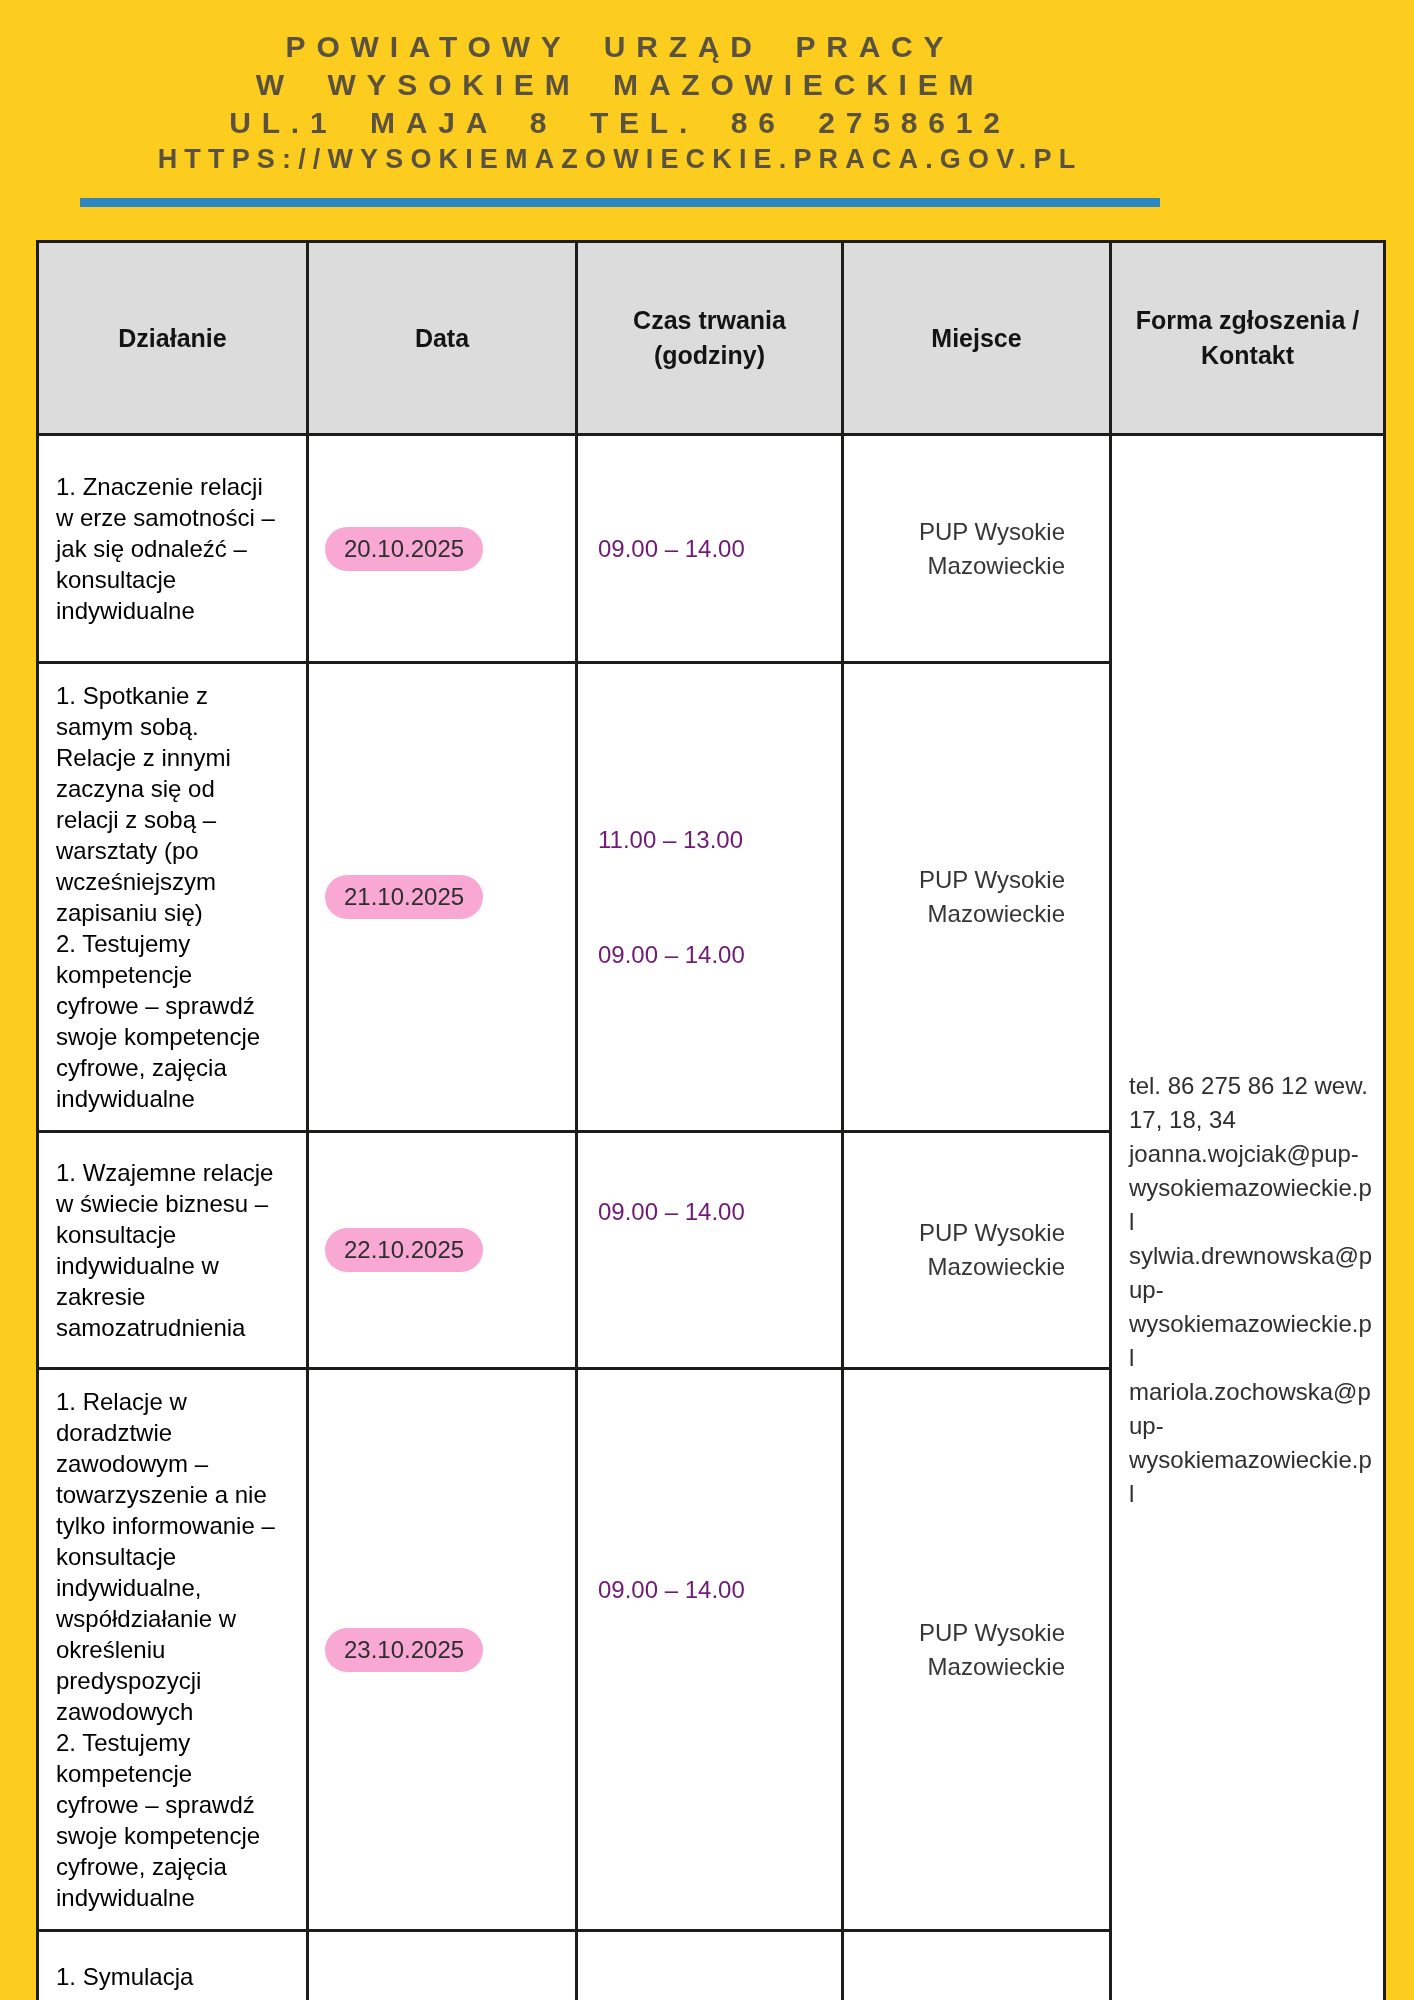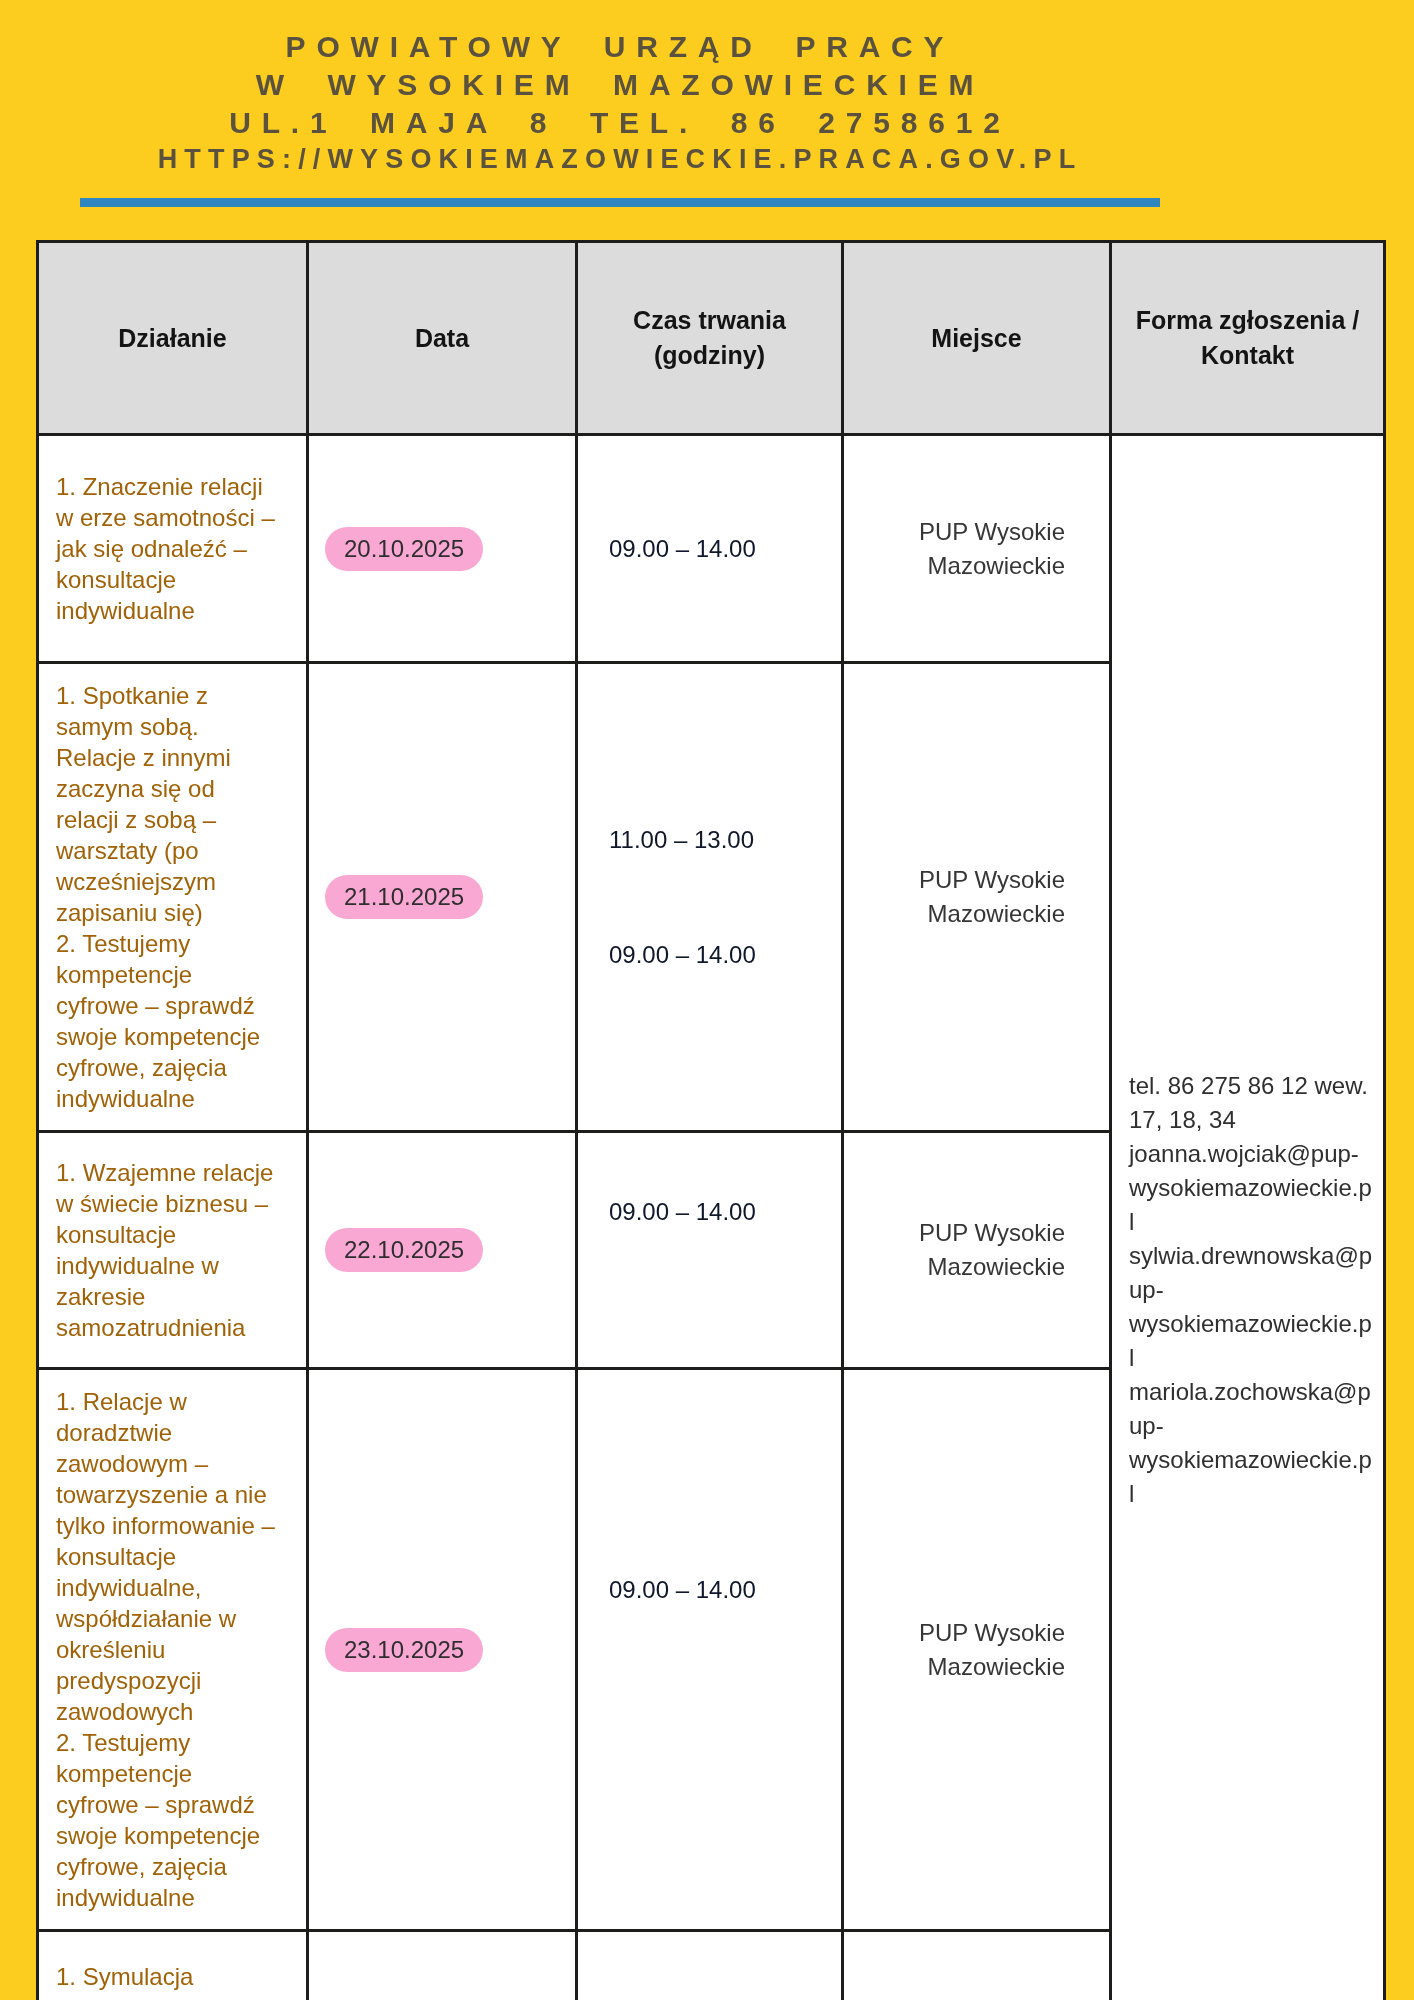--- a/index.html
+++ b/index.html
@@ -65,42 +65,42 @@
   table.schedule th.th-contact { padding: 0 12px; margin-left: 28px; }
   tr.h-head { height: 193px; }
   tr.h-r1 { height: 228px; }
   tr.h-r2 { height: 375px; }
   tr.h-r3 { height: 237px; }
   tr.h-r4 { height: 458px; }
   tr.h-r5 { height: 215px; }
   td.activity {
     font-size: 24px;
     line-height: 31px;
-    color: #a16207;
+    color: #000000;
     padding: 16px 30px 16px 17px;
     vertical-align: middle;
     white-space: pre-line;
   }
   td.date {
     vertical-align: middle;
     padding-left: 16px;
   }
   .pill {
     display: inline-block;
     background: #f9a8d4;
     border-radius: 22px;
     padding: 8px 19px;
     font-size: 24px;
     color: #2E2E2E;
   }
   td.time {
     vertical-align: middle;
-    padding-left: 31px;
-    font-size: 24px;
-    color: #0f172a;
+    padding-left: 20px;
+    font-size: 24px;
+    color: #701a75;
   }
   td.time .tval { position: relative; }
   td.time .up38 { top: -38px; }
   td.time .up60 { top: -60px; }
   td.time .two-times .tval { display: block; }
   td.time .two-times .tval + .tval { margin-top: 87px; }
   td.place {
     vertical-align: middle;
     text-align: right;
     font-size: 24px;

